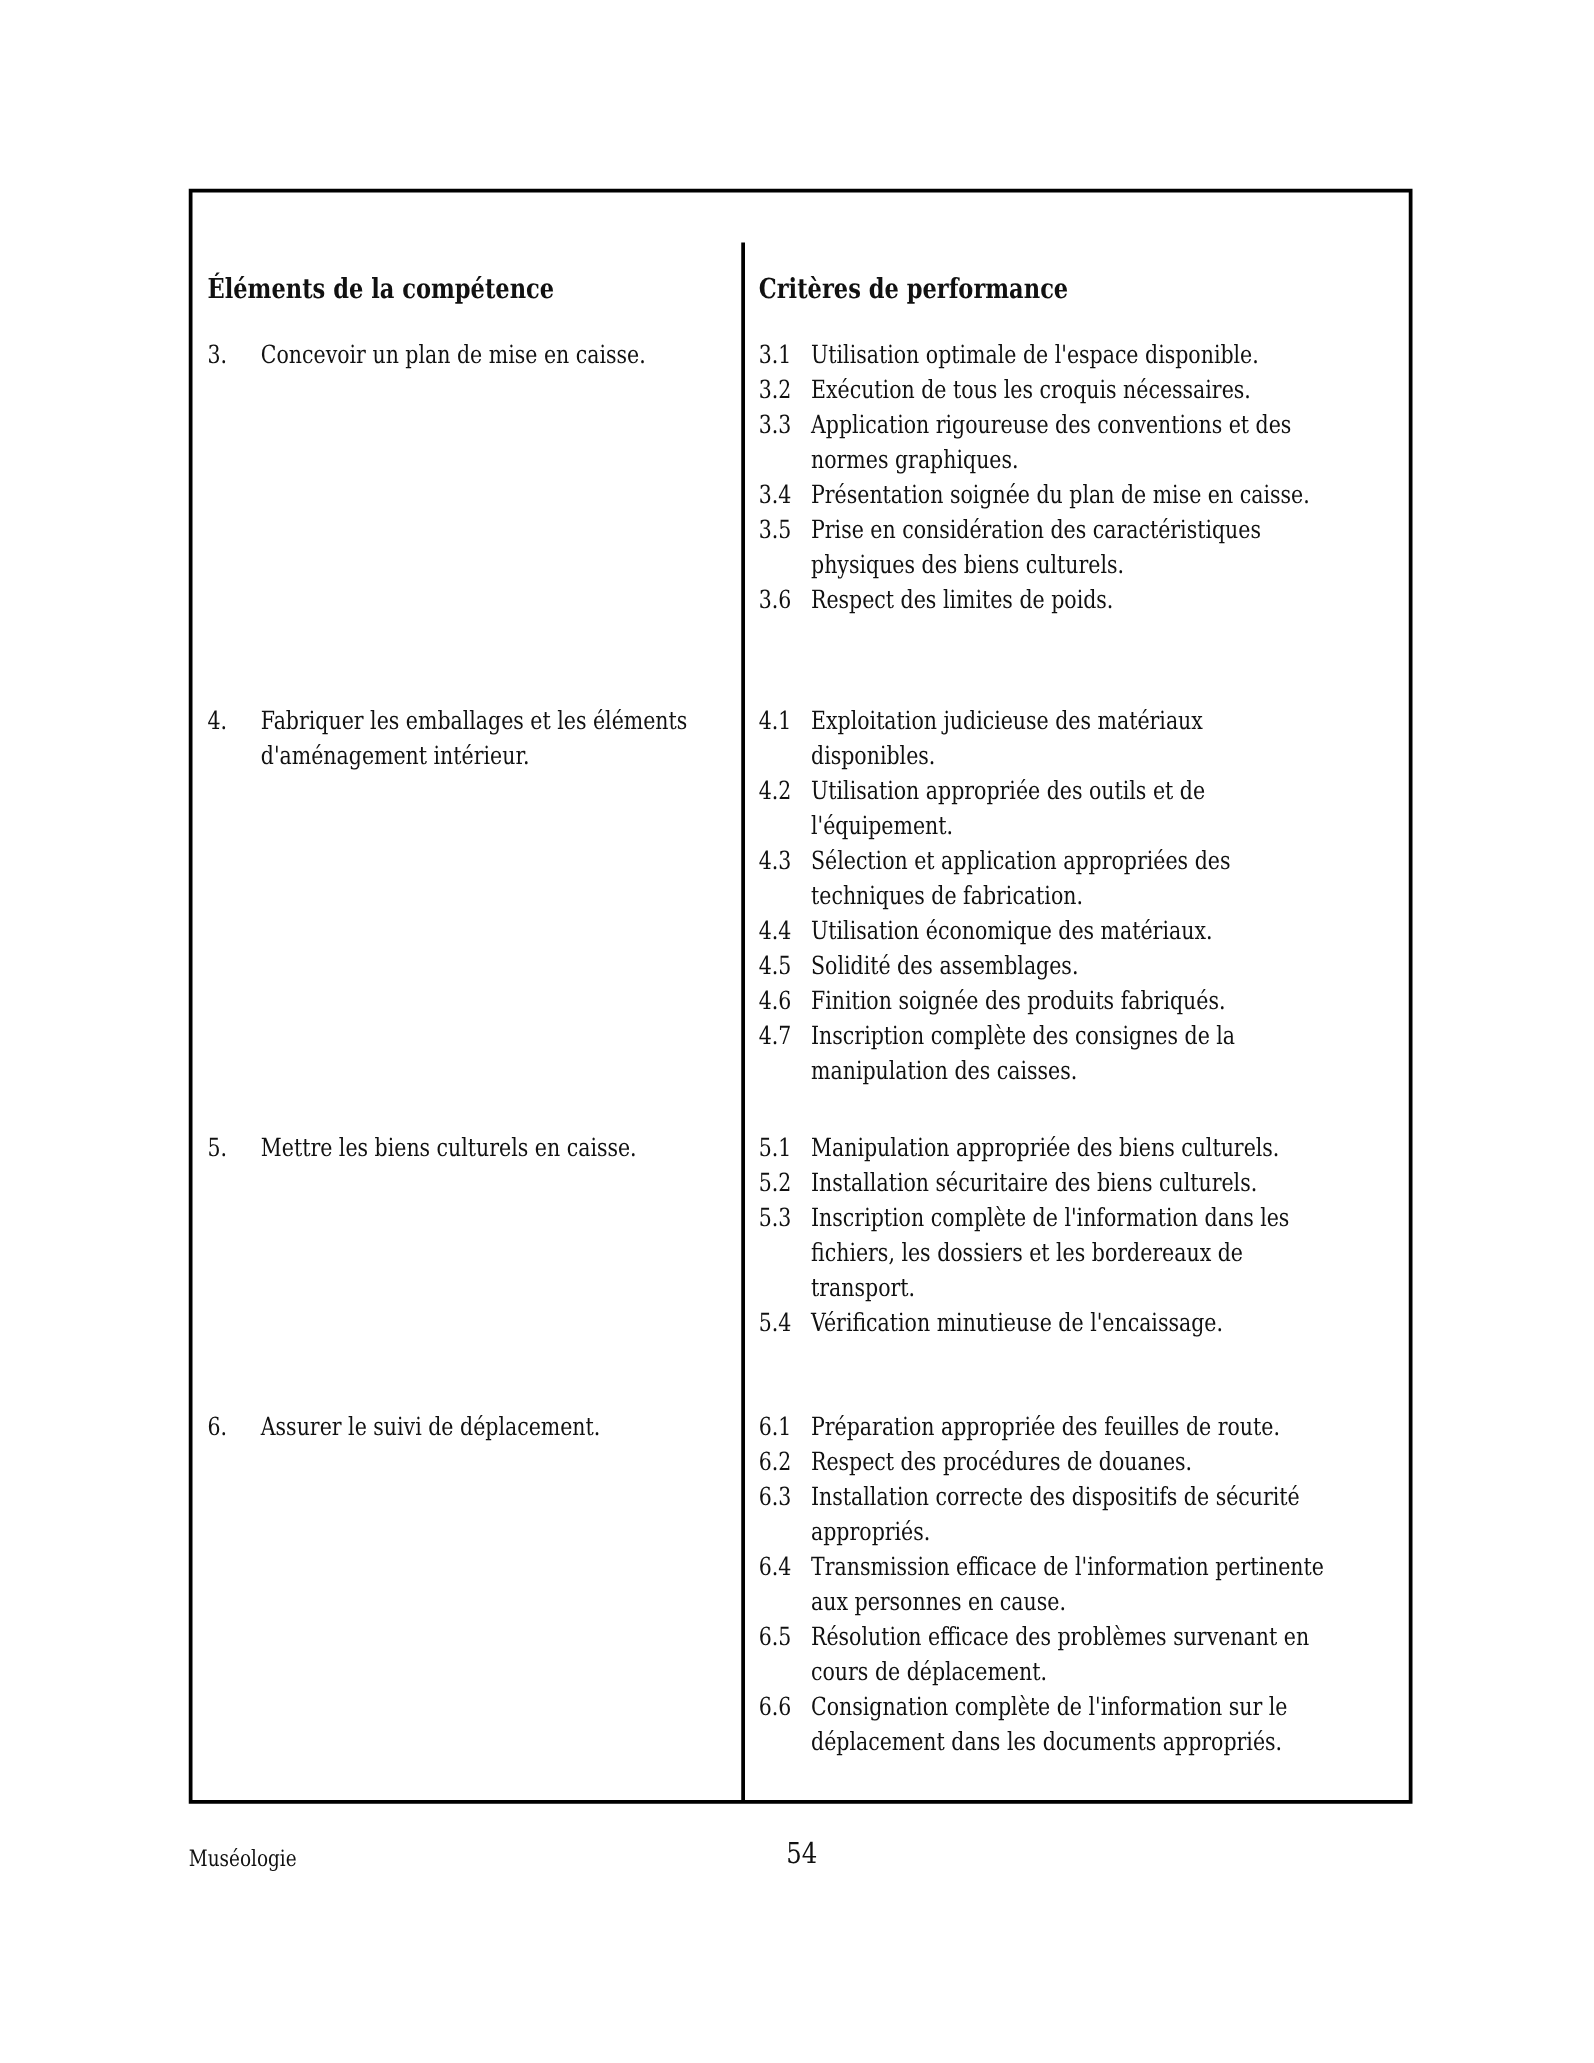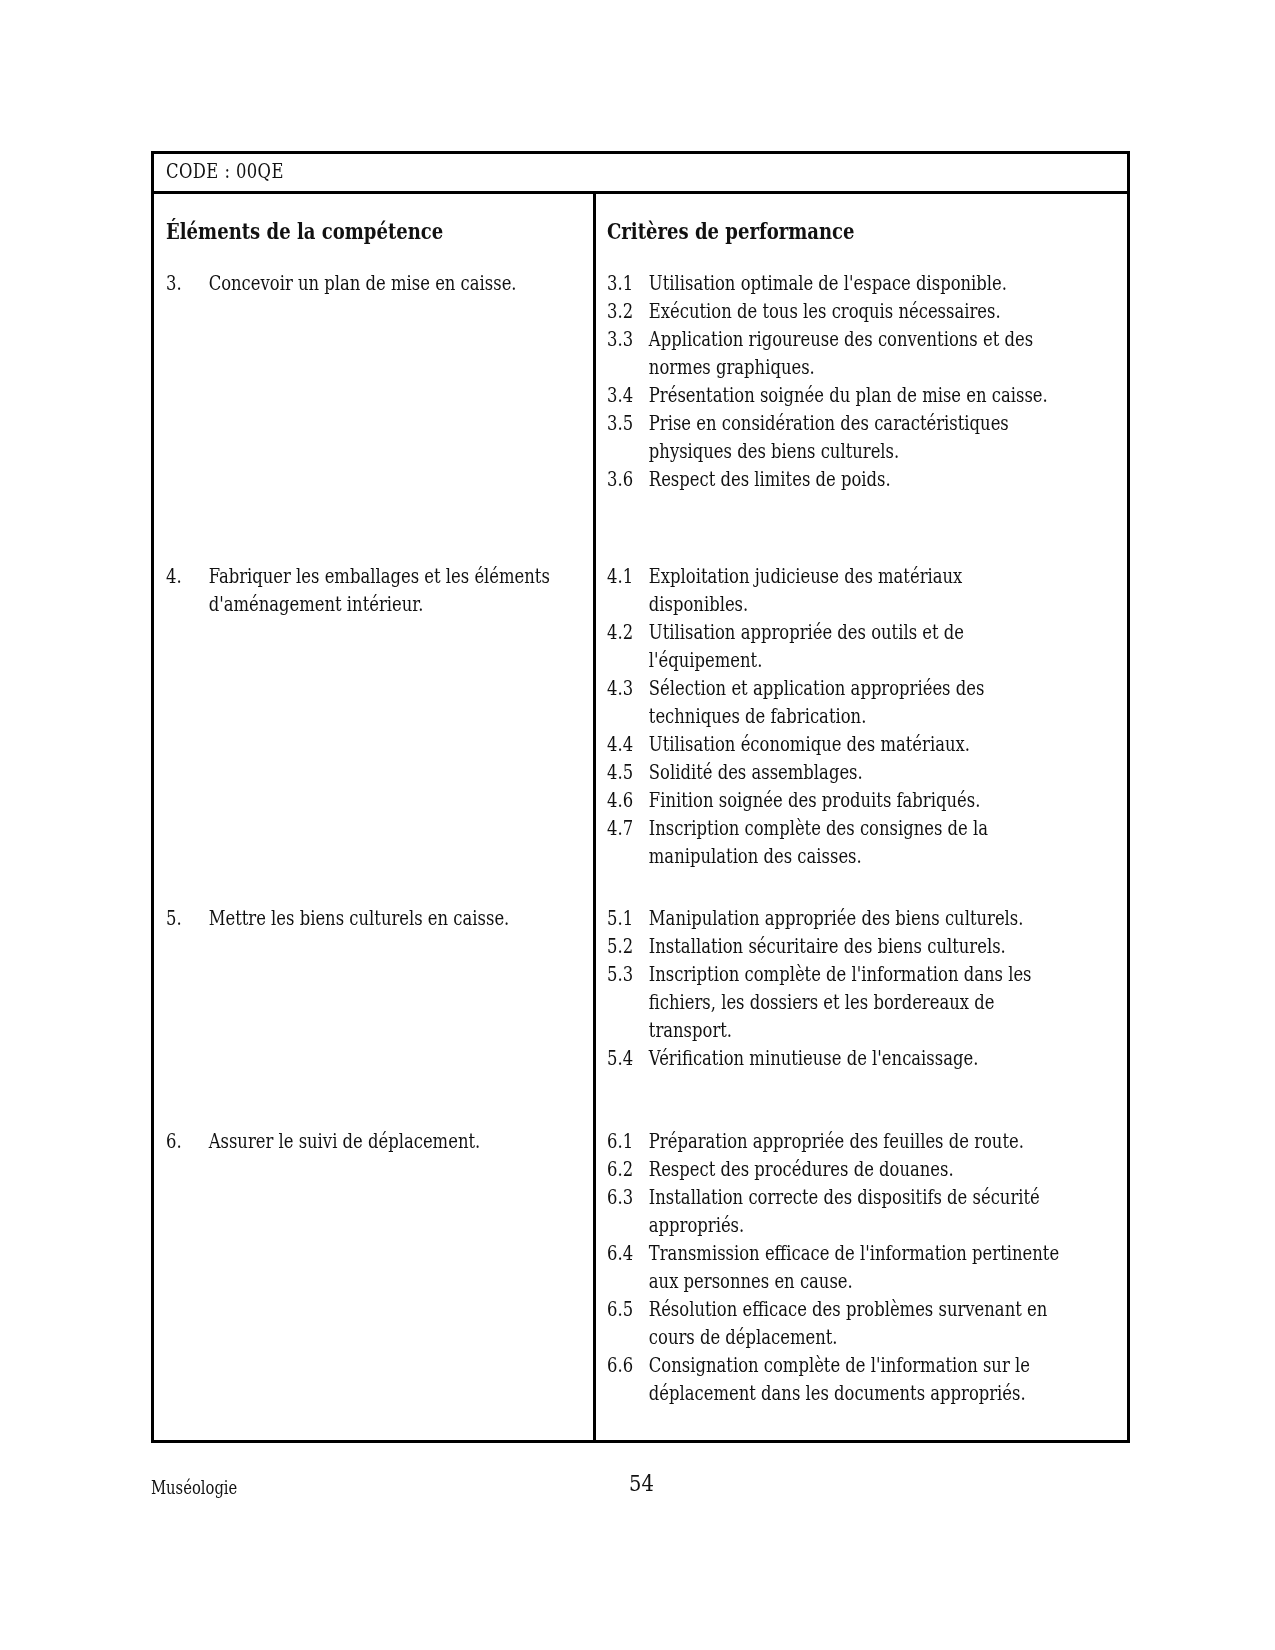--- a/index.html
+++ b/index.html
@@ -15,23 +15,20 @@
   .crit { position: absolute; left: 453px; width: 560px; font-size: 20px; line-height: 28px; transform: scaleX(0.82); transform-origin: left; }
   .crit-item { position: relative; padding-left: 51px; }
   .crit-item .num { position: absolute; left: 0; }
   .footer-label { position: absolute; left: 151px; top: 1477px; font-size: 18px; transform: scaleX(0.82); transform-origin: left; }
   .page-num { position: absolute; left: 629px; top: 1470px; font-size: 23px; transform: scaleX(0.85); transform-origin: left; }
 </style>
 </head>
 <body>
 
 <div class="tbl">
-  <div class="code-row">
-    <span class="code">CODE : 00QE</span>
-  </div>
   <div class="col-div"></div>
   <div class="hdr" style="left:12px">Éléments de la compétence</div>
   <div class="hdr" style="left:453px">Critères de performance</div>
 
   <div class="elem" style="top:115px">
     <span class="num">3.</span>
     <span class="txt">Concevoir un plan de mise en caisse.</span>
   </div>
   <div class="crit" style="top:115px">
     <div class="crit-item"><span class="num">3.1</span><span>Utilisation optimale de l'espace disponible.</span></div>

